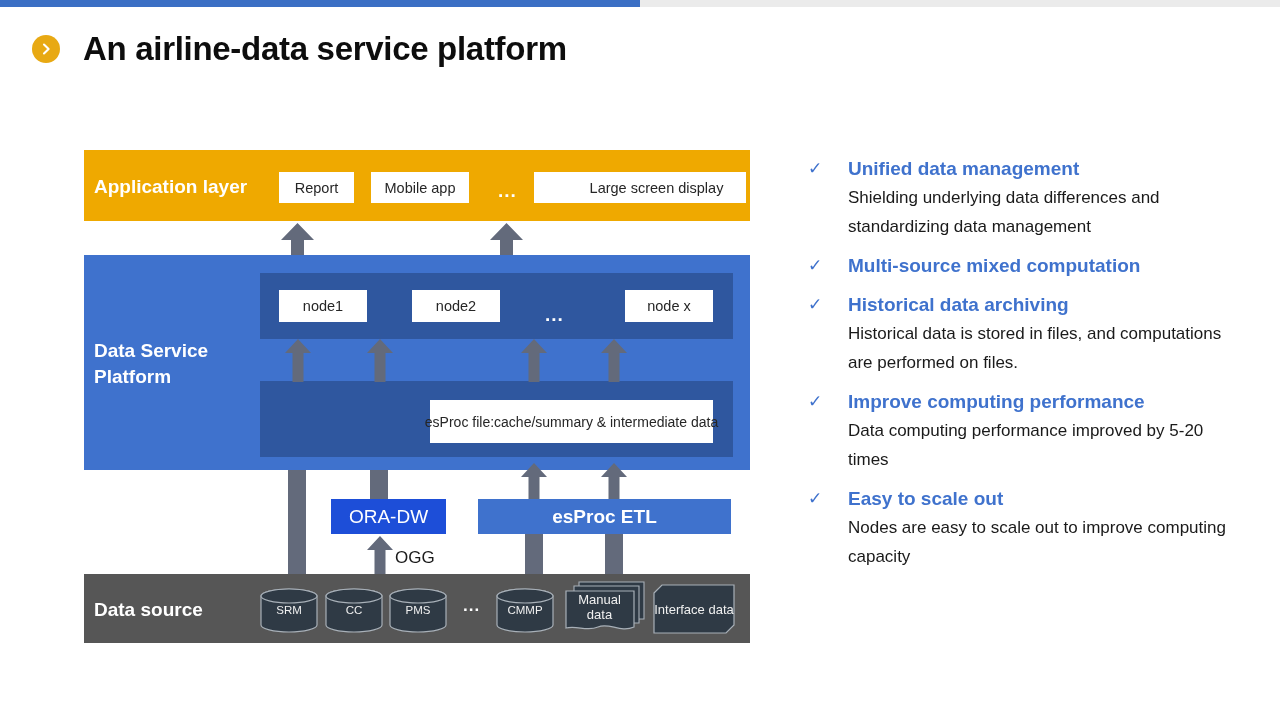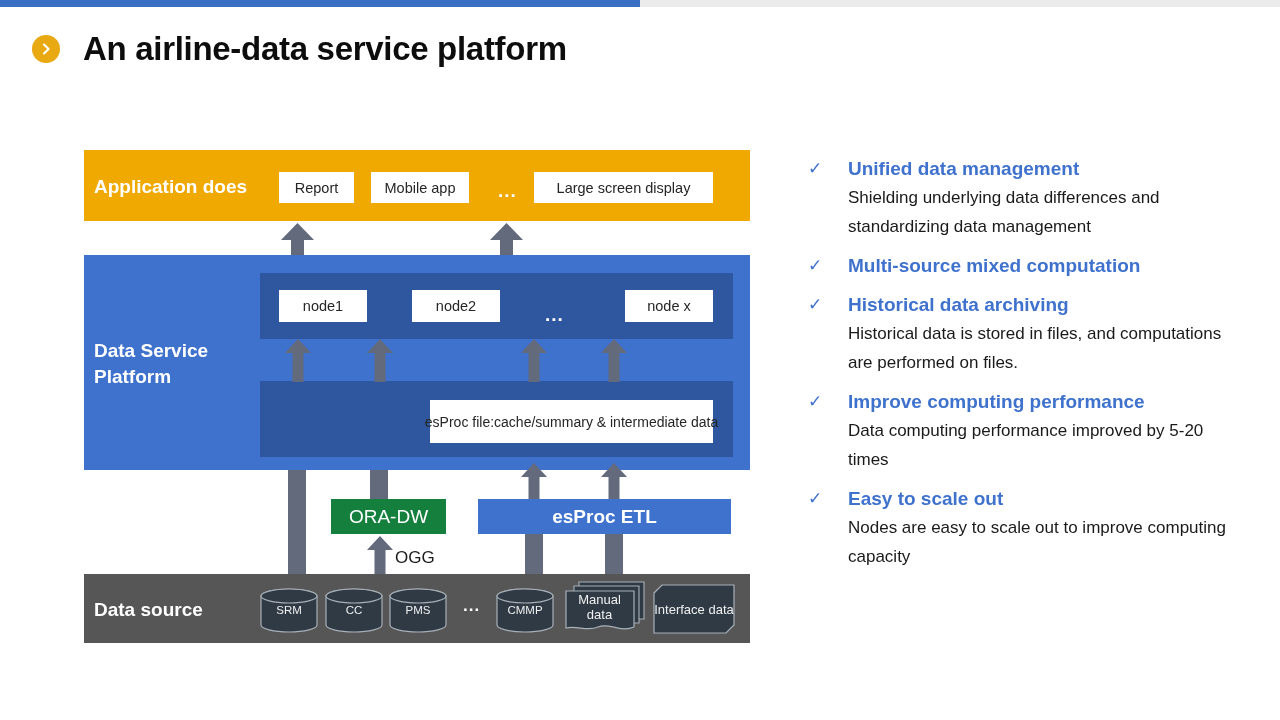--- a/index.html
+++ b/index.html
@@ -88,21 +88,21 @@
     font-size: 14.5px;
     display: flex;
     align-items: center;
     justify-content: center;
     text-align: center;
     white-space: nowrap;
   }
 
   #chip-report       { left: 279px; top: 172px; width: 75px;  height: 31px; }
   #chip-mobile-app   { left: 371px; top: 172px; width: 98px; height: 31px; }
-  #chip-large-screen { left: 534px; top: 172px; width: 179px; height: 31px; }
+  #chip-large-screen { left: 534px; top: 172px; width: 179px; height: 31px; padding-left: 33px; }
 
   .ellipsis-dots {
     position: absolute;
     color: #ffffff;
     font-size: 19px;
     font-weight: bold;
     letter-spacing: 1px;
     line-height: 1;
   }
   #app-dots { left: 498px; top: 181px; }
@@ -134,21 +134,21 @@
   #chip-esproc-file {
     left: 430px; top: 400px; width: 283px; height: 43px;
     font-size: 14px; line-height: 18px;
     flex-direction: row;
   }
 
   
   #box-ora-dw {
     left: 331px; top: 499px;
     width: 115px; height: 35px;
-    background: #15803d;
+    background: #1d4ed8;
     color: #ffffff;
     font-size: 19px;
     display: flex; align-items: center; justify-content: center;
     white-space: nowrap;
   }
   #box-esproc-etl {
     left: 478px; top: 499px;
     width: 253px; height: 35px;
     background: #3f72cd;
     color: #ffffff;
@@ -265,21 +265,21 @@
         <path d="M16.5 0 L33 17 L23 17 L23 34 L10 34 L10 17 L0 17 Z" fill="#636a7b"></path>
       </svg>
   </div>
   <div class="arrow" style="left:490px; top:223px;">
     <svg width="33" height="34" viewBox="0 0 33 34">
         <path d="M16.5 0 L33 17 L23 17 L23 34 L10 34 L10 17 L0 17 Z" fill="#636a7b"></path>
       </svg>
   </div>
 
   <div id="app-layer"></div>
-  <div id="app-layer-label" class="band-label">Application does</div>
+  <div id="app-layer-label" class="band-label">Application layer</div>
   <div id="chip-report" class="white-chip">Report</div>
   <div id="chip-mobile-app" class="white-chip">Mobile app</div>
   <div id="app-dots" class="ellipsis-dots">...</div>
   <div id="chip-large-screen" class="white-chip">Large screen display</div>
 
   <div id="dsp-layer"></div>
   <div id="dsp-inner-top"></div>
   <div id="dsp-inner-bottom"></div>
   <div id="dsp-label" class="band-label">Data Service
 Platform</div>

